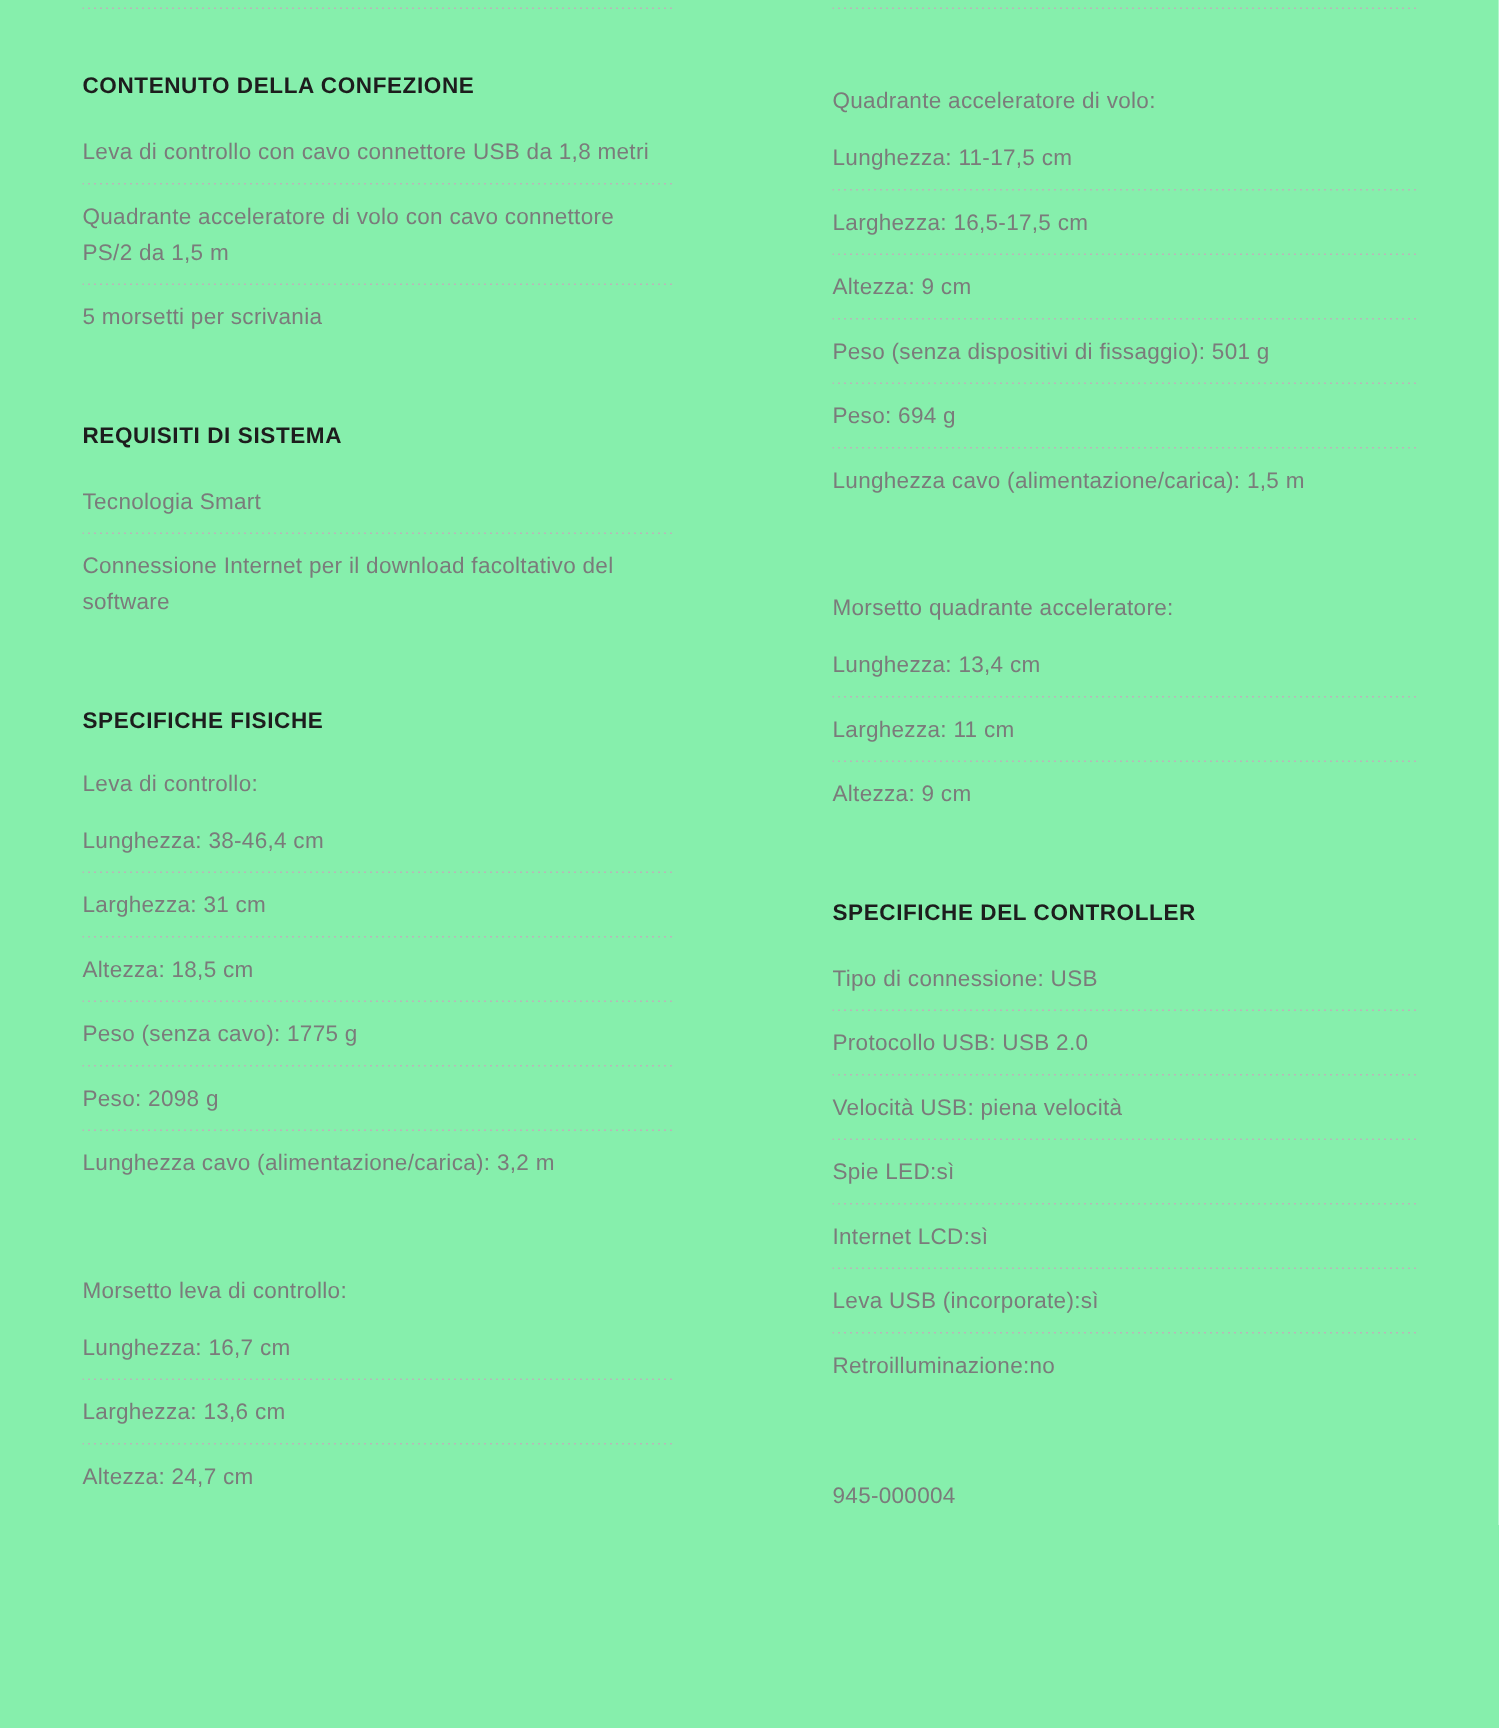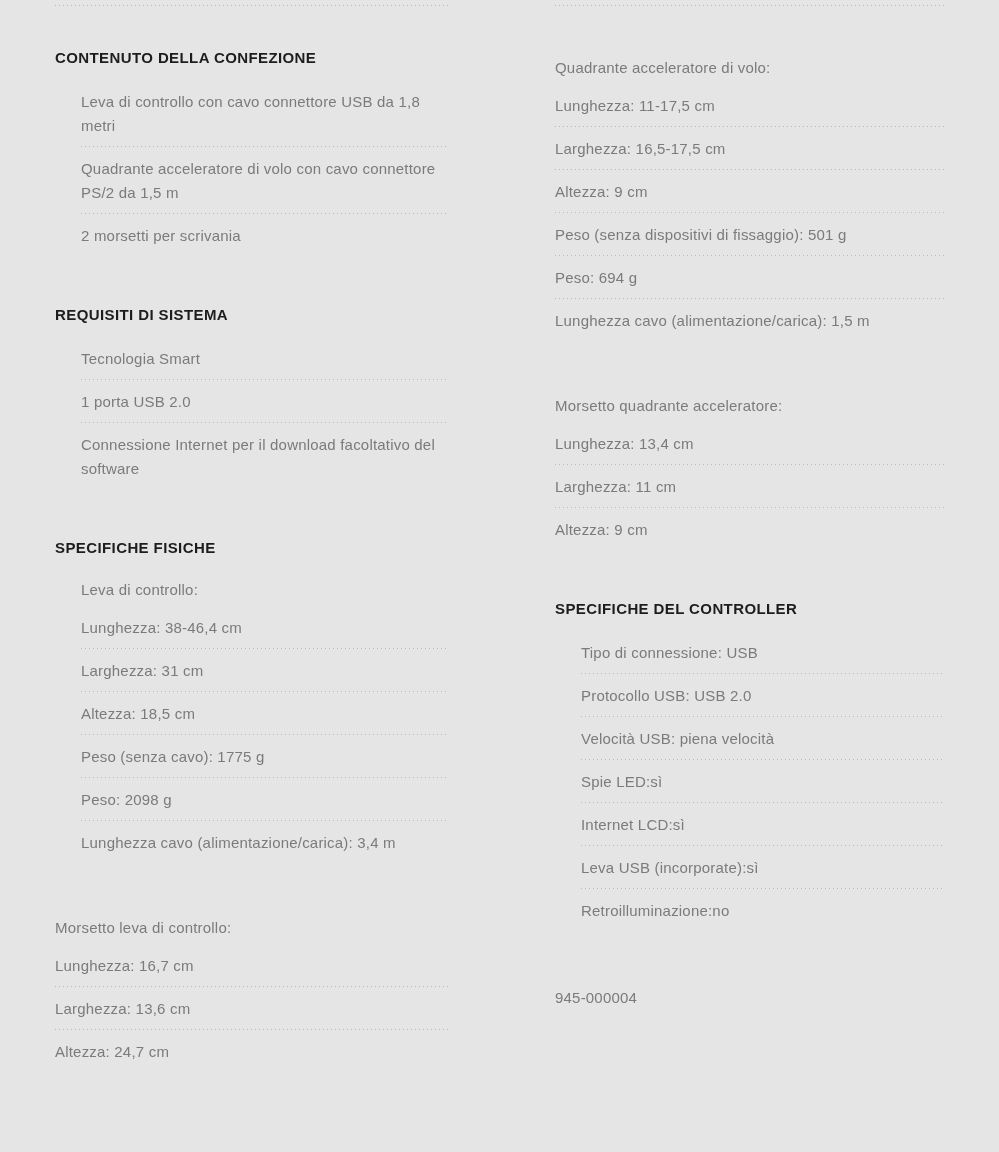--- a/index.html
+++ b/index.html
@@ -10,21 +10,21 @@
   body {
     width: 999px;
     height: 1152px;
     font-family: "Liberation Sans", sans-serif;
     overflow: hidden;
   }
   .sheet {
     position: relative;
     width: 999px;
     height: 1152px;
-    background: #e5e5e5;
+    background: #86efac;
   }
   .col {
     position: absolute;
     top: 5px;
   }
   .col-0 { left: 55px;  width: 393px; }
   .col-1 { left: 555px; width: 390px; }
 
   .top-divider {
     height: 1px;
@@ -33,21 +33,21 @@
 
   .heading {
     margin: 48px 0 0 0;
     font-size: 15px;
     font-weight: 700;
     letter-spacing: 0.4px;
     line-height: 20px;
     color: #1d1d1d;
   }
   .group { margin-top: 44px; }
-  .heading + .group { margin-top: 12px; margin-left: 26px; }
+  .heading + .group { margin-top: 12px; }
   .top-divider + .heading,
   .top-divider + .group { margin-top: 42px; }
 
   .item {
     position: relative;
     padding: 10px 0 9px 0;
     font-size: 15px;
     line-height: 24px;
     letter-spacing: 0.2px;
     color: #7b7b7b;
@@ -68,38 +68,37 @@
 <body>
 
 <div class="sheet">
     <div class="col col-0">
       <div class="top-divider"></div>
       <h2 class="heading">CONTENUTO DELLA CONFEZIONE</h2>
       <div class="group">
         <div class="item divided">Leva di controllo con cavo connettore USB da 1,8 metri</div>
         <div class="item divided">Quadrante acceleratore di volo con cavo connettore
 PS/2 da 1,5 m</div>
-        <div class="item">2 morsetti per scrivania</div>
+        <div class="item">5 morsetti per scrivania</div>
       </div>
       <h2 class="heading">REQUISITI DI SISTEMA</h2>
       <div class="group">
         <div class="item divided">Tecnologia Smart</div>
-        <div class="item divided">1 porta USB 2.0</div>
         <div class="item">Connessione Internet per il download facoltativo del
 software</div>
       </div>
       <h2 class="heading">SPECIFICHE FISICHE</h2>
       <div class="group">
         <div class="item label">Leva di controllo:</div>
         <div class="item divided">Lunghezza: 38-46,4 cm</div>
         <div class="item divided">Larghezza: 31 cm</div>
         <div class="item divided">Altezza: 18,5 cm</div>
         <div class="item divided">Peso (senza cavo): 1775 g</div>
         <div class="item divided">Peso: 2098 g</div>
-        <div class="item">Lunghezza cavo (alimentazione/carica): 3,4 m</div>
+        <div class="item">Lunghezza cavo (alimentazione/carica): 3,2 m</div>
       </div>
       <div class="group">
         <div class="item label">Morsetto leva di controllo:</div>
         <div class="item divided">Lunghezza: 16,7 cm</div>
         <div class="item divided">Larghezza: 13,6 cm</div>
         <div class="item">Altezza: 24,7 cm</div>
       </div>
     </div>
     <div class="col col-1">
       <div class="top-divider"></div>

